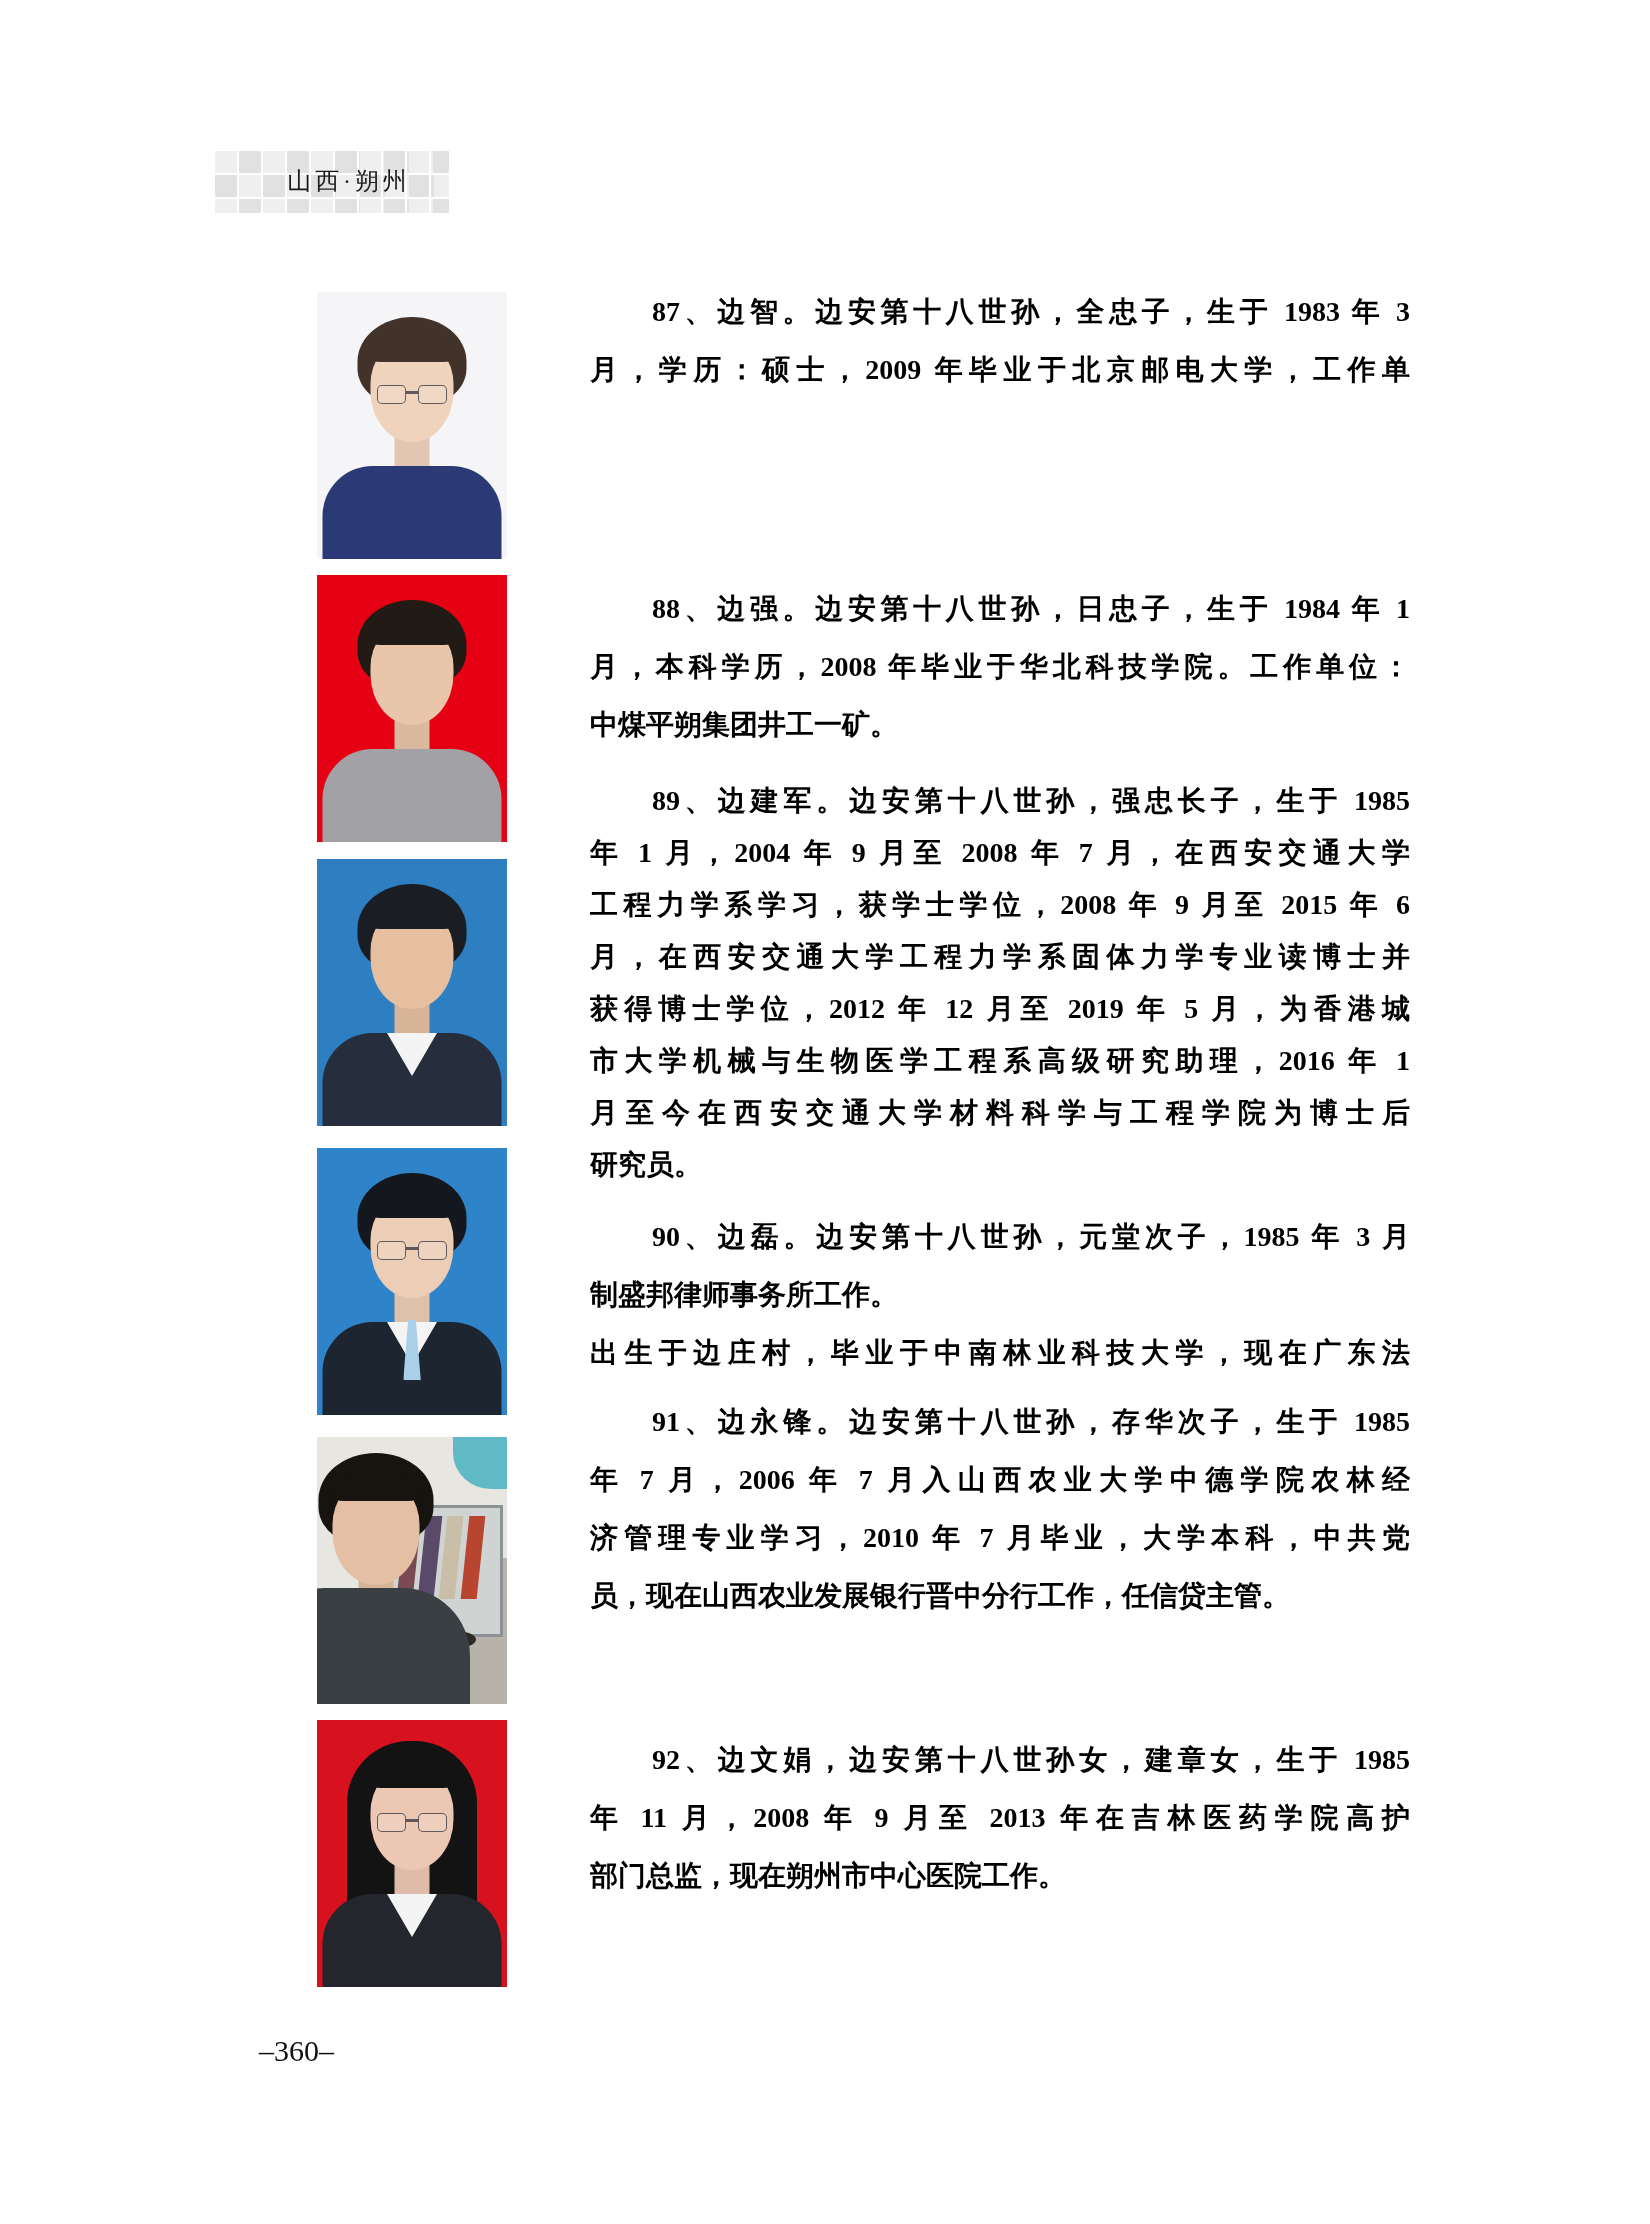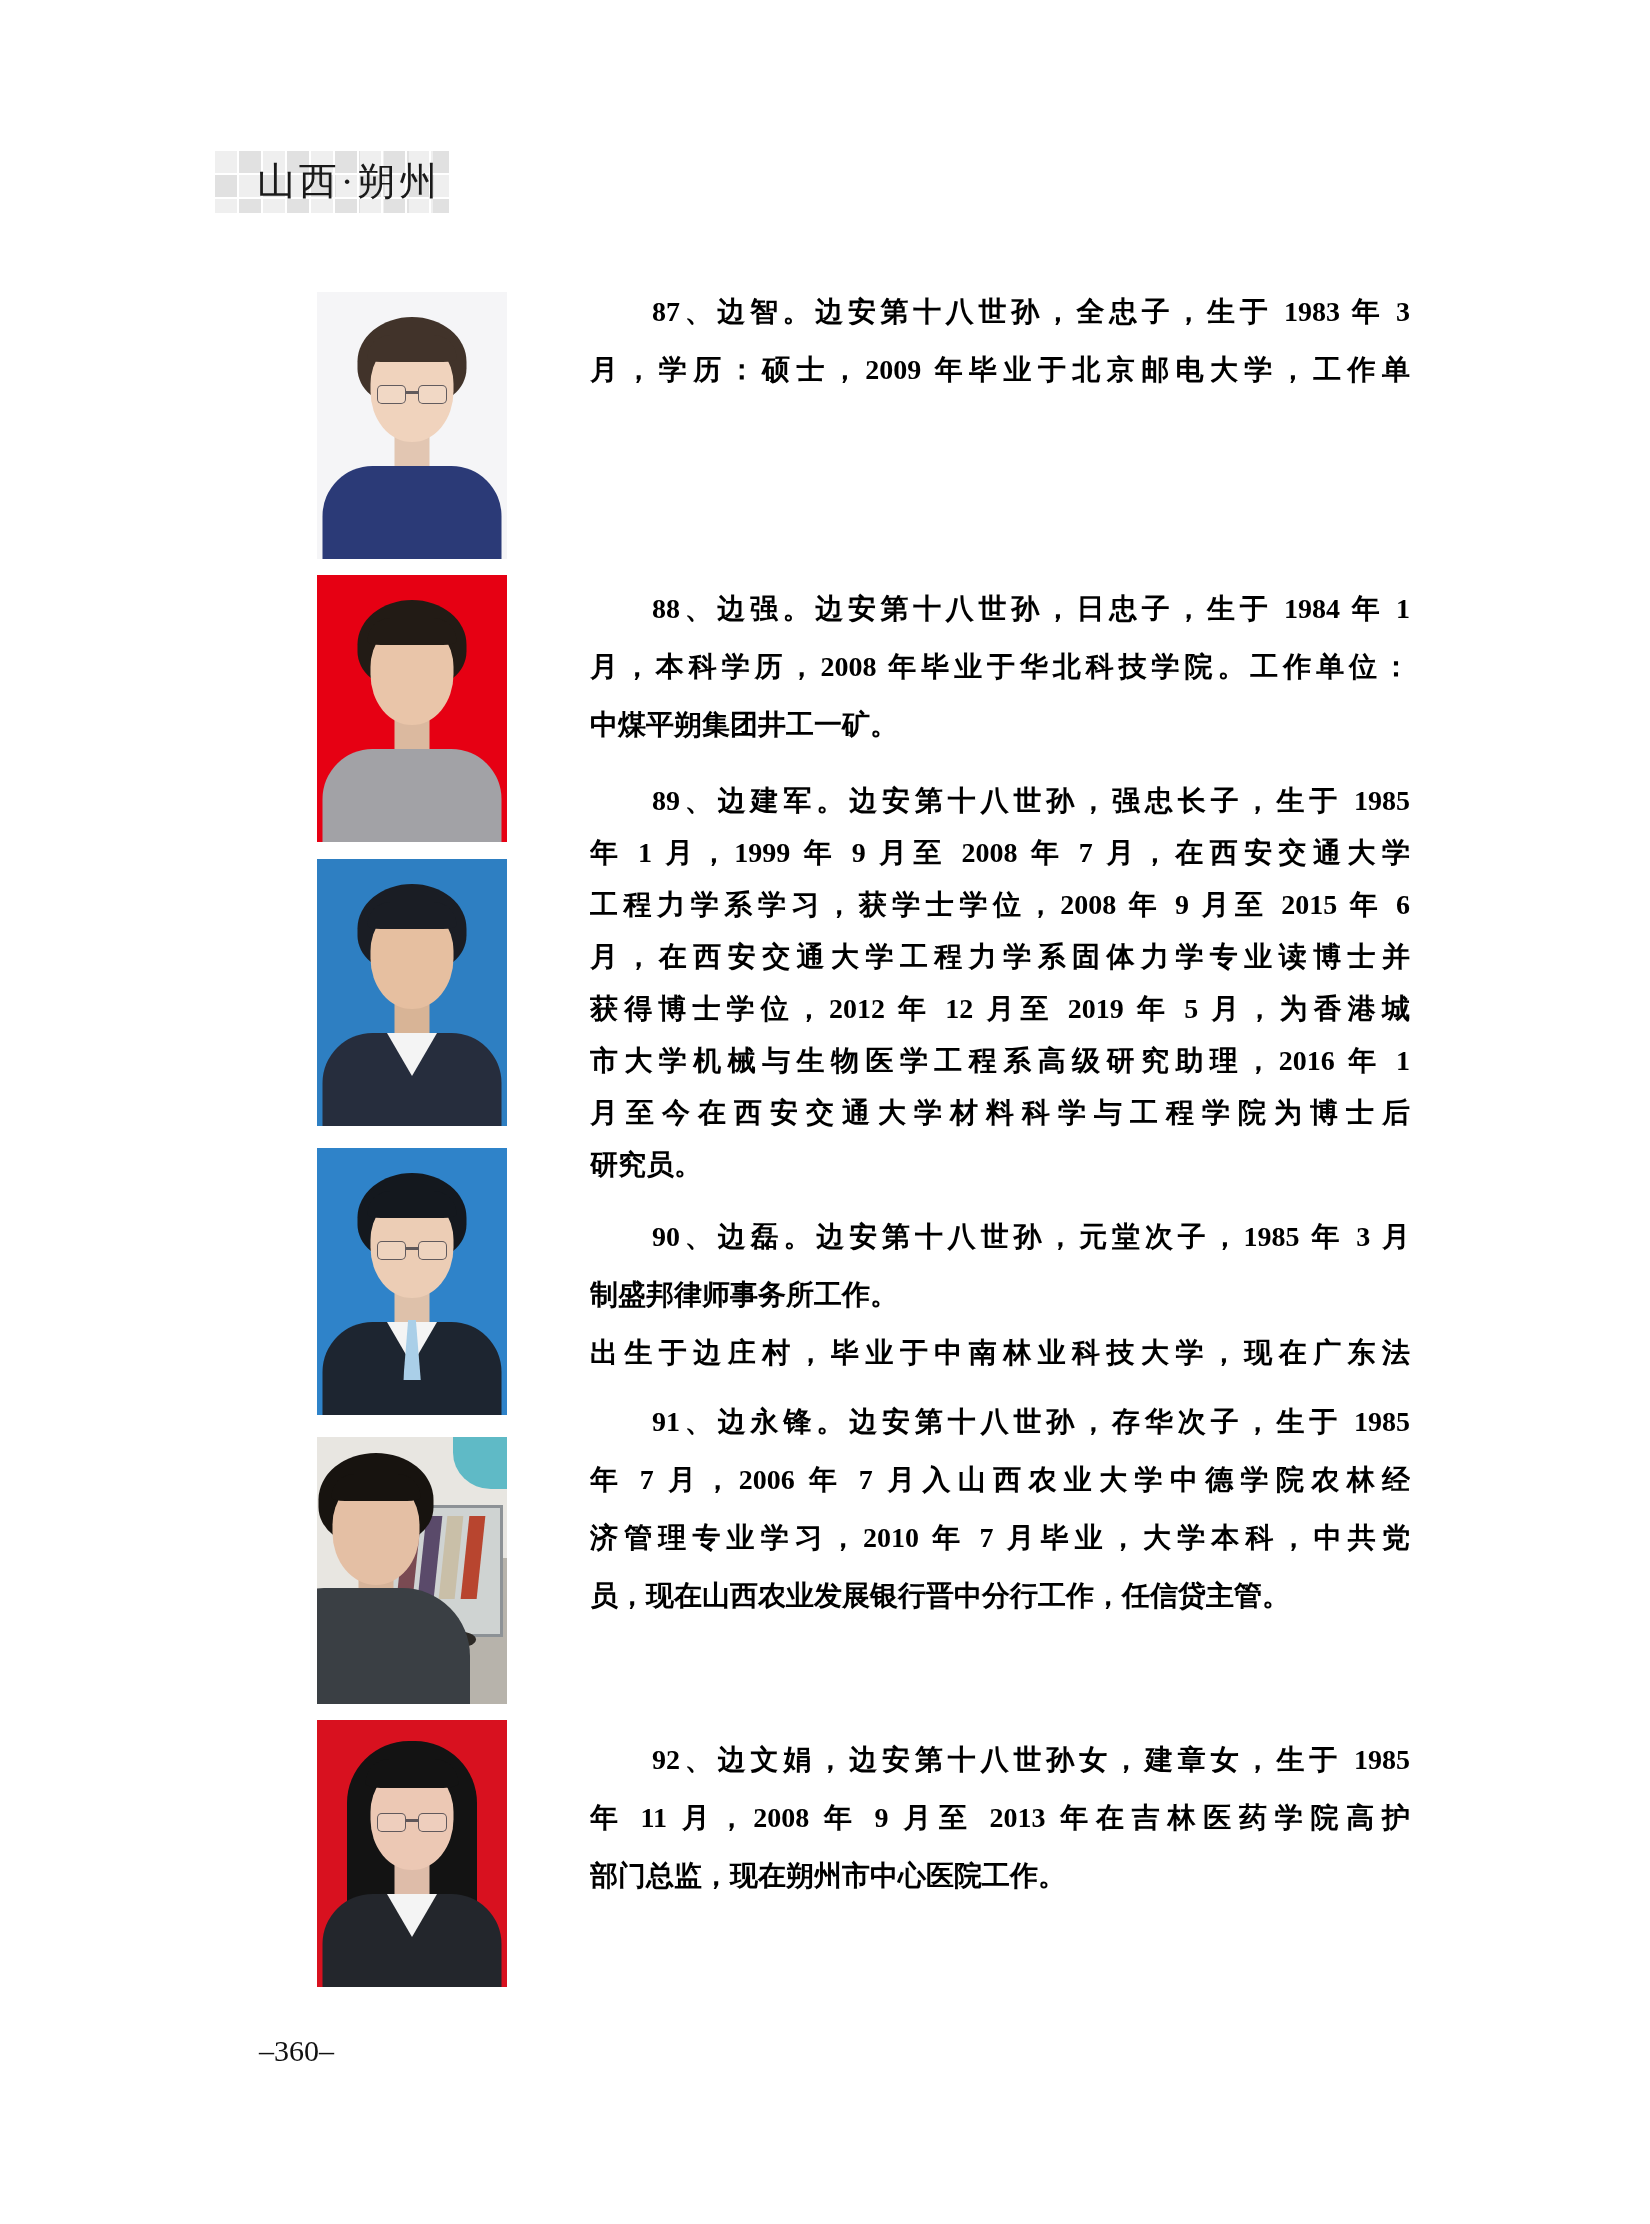--- a/index.html
+++ b/index.html
@@ -14,21 +14,21 @@
     position:absolute;left:213px;top:149px;width:236px;height:64px;
     display:flex;align-items:center;justify-content:center;
     background-color:#ededed;
     background-image:
       linear-gradient(to right,#ffffff 1.9px,transparent 1.9px),
       linear-gradient(to bottom,#ffffff 1.9px,transparent 1.9px),
       repeating-conic-gradient(#e1e1e1 0% 25%, #efefef 0% 50%);
     background-size:24px 24px,24px 24px,49px 49px;
   }
   .badge span{
-    font-size:38px;letter-spacing:3.9px;color:#1a1a1a;
+    font-size:24px;letter-spacing:3.9px;color:#1a1a1a;
     font-family:"Liberation Serif","DejaVu Serif",serif;
     margin-left:36px;
   }
   
   .photo{
     position:absolute;left:317px;width:190px;height:267px;
     overflow:hidden;background:var(--bg,#ddd);
   }
   .p-hair{position:absolute;left:50%;transform:translateX(-50%);top:25px;width:109px;height:89px;
     background:var(--hair);border-radius:50% 50% 42% 42%;z-index:1;}
@@ -173,21 +173,21 @@
       <div class="line first">87、边智。边安第十八世孙，全忠子，生于 1983 年 3</div>
       <div class="line">月，学历：硕士，2009 年毕业于北京邮电大学，工作单</div>
     </div>
   <div class="para" style="top:580px">
       <div class="line first">88、边强。边安第十八世孙，日忠子，生于 1984 年 1</div>
       <div class="line">月，本科学历，2008 年毕业于华北科技学院。工作单位：</div>
       <div class="line last">中煤平朔集团井工一矿。</div>
     </div>
   <div class="para" style="top:775px;--lh:52px">
       <div class="line first">89、边建军。边安第十八世孙，强忠长子，生于 1985</div>
-      <div class="line">年 1 月，1999 年 9 月至 2008 年 7 月，在西安交通大学</div>
+      <div class="line">年 1 月，2004 年 9 月至 2008 年 7 月，在西安交通大学</div>
       <div class="line">工程力学系学习，获学士学位，2008 年 9 月至 2015 年 6</div>
       <div class="line">月，在西安交通大学工程力学系固体力学专业读博士并</div>
       <div class="line">获得博士学位，2012 年 12 月至 2019 年 5 月，为香港城</div>
       <div class="line">市大学机械与生物医学工程系高级研究助理，2016 年 1</div>
       <div class="line">月至今在西安交通大学材料科学与工程学院为博士后</div>
       <div class="line last">研究员。</div>
     </div>
   <div class="para" style="top:1208px">
       <div class="line first">90、边磊。边安第十八世孙，元堂次子，1985 年 3 月</div>
       <div class="line last">制盛邦律师事务所工作。</div>

